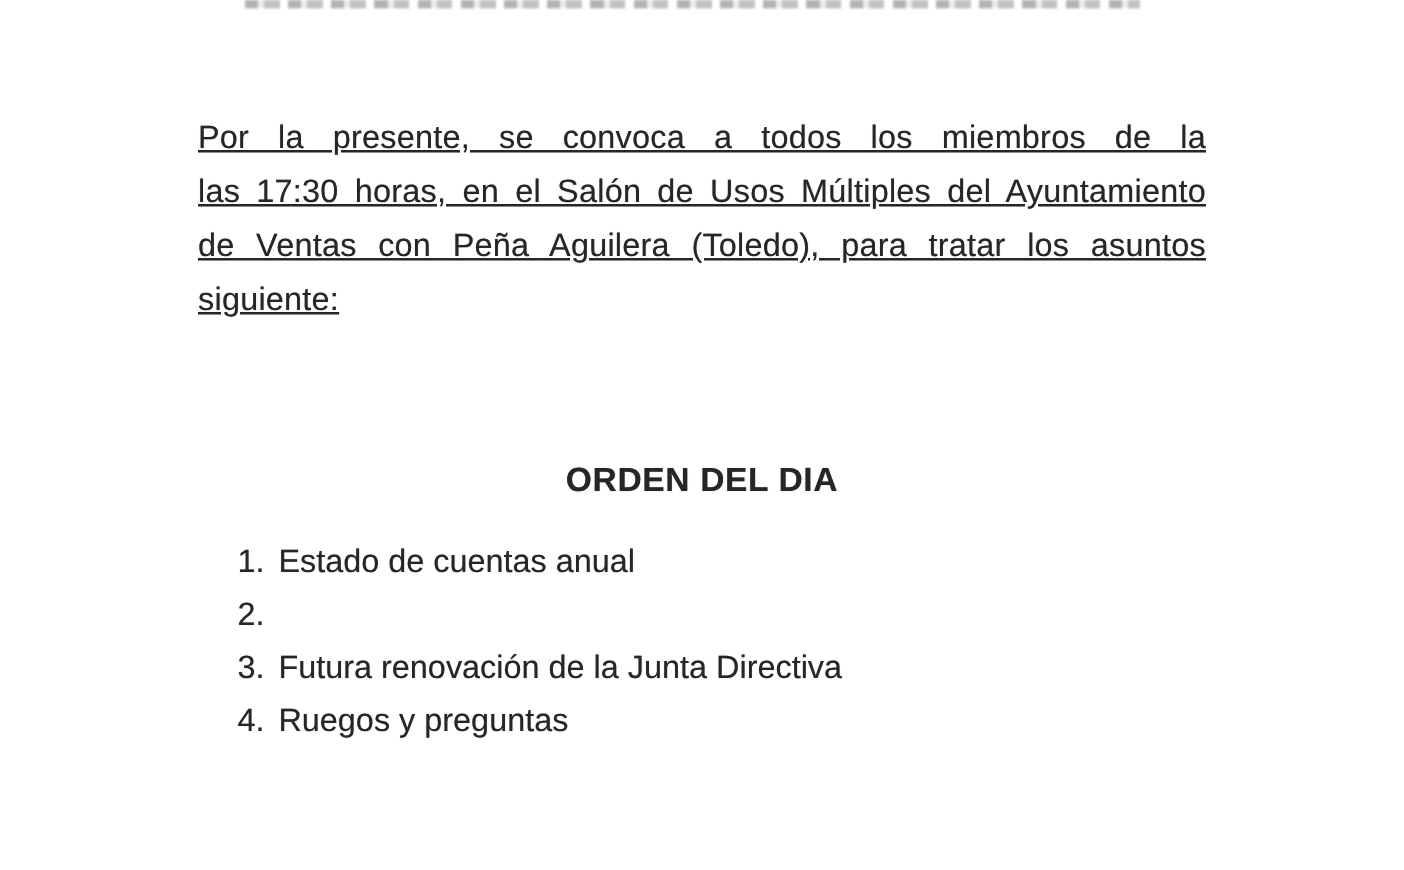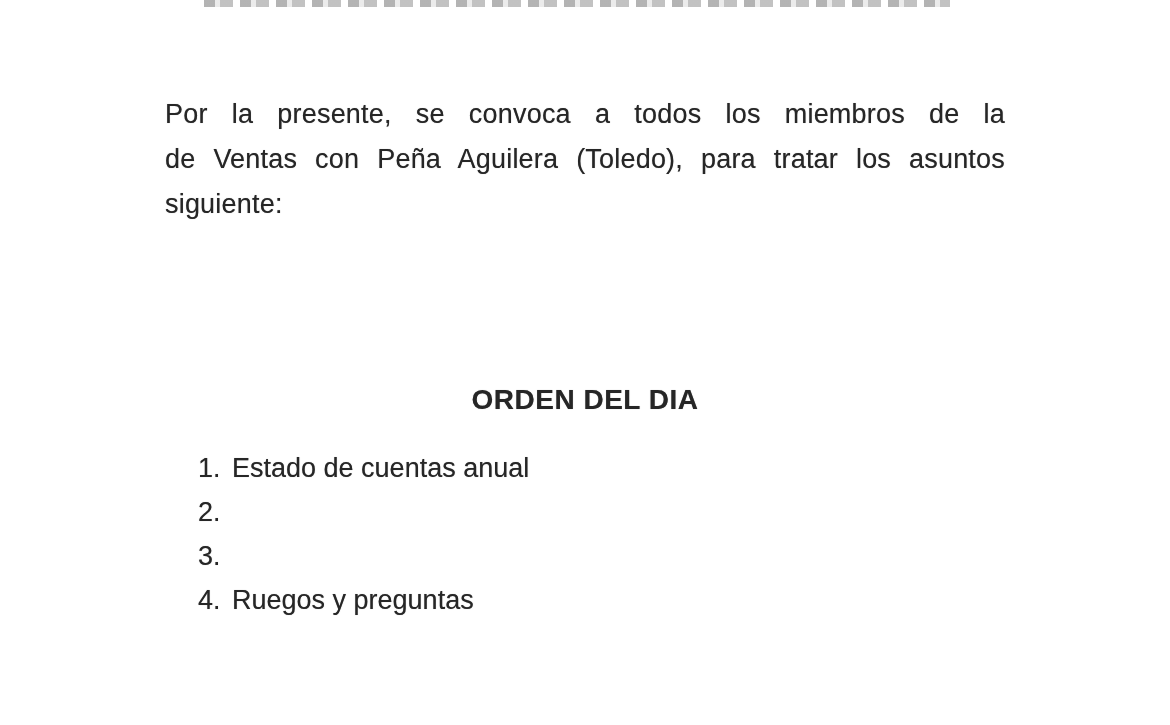--- a/index.html
+++ b/index.html
@@ -38,20 +38,21 @@
     left: 165px;
     top: 92px;
     width: 840px;
     font-size: 27px;
     line-height: 45px;
     letter-spacing: 0.2px;
   }
   .pline {
     text-align: justify;
     text-align-last: justify;
+    text-decoration: underline;
   }
   .pline.last {
     text-align-last: left;
   }
 
   .heading {
     position: absolute;
     left: 0;
     top: 384px;
     width: 1170px;
@@ -80,36 +81,38 @@
 </style>
 </head>
 <body>
 
 <div class="page">
 
   <div class="remnant"></div>
 
   <div class="paragraph">
     <div class="pline">Por la presente, se convoca a todos los miembros de la</div>
+    <div class="pline">las 17:30 horas, en el Salón de Usos Múltiples del Ayuntamiento</div>
     <div class="pline">de Ventas con Peña Aguilera (Toledo), para tratar los asuntos</div>
     <div class="pline last">siguiente:</div>
   </div>
 
   <div class="heading">ORDEN DEL DIA</div>
 
   <div class="agenda">
     <div class="agenda-item">
       <span class="num">1.</span>
       <span class="txt">Estado de cuentas anual</span>
     </div>
     <div class="agenda-item">
       <span class="num">2.</span>
     </div>
     <div class="agenda-item">
       <span class="num">3.</span>
+      <span class="txt">Futura renovación de la Junta Directiva</span>
     </div>
     <div class="agenda-item">
       <span class="num">4.</span>
       <span class="txt">Ruegos y preguntas</span>
     </div>
   </div>
 
 </div>
 
 </body></html>

